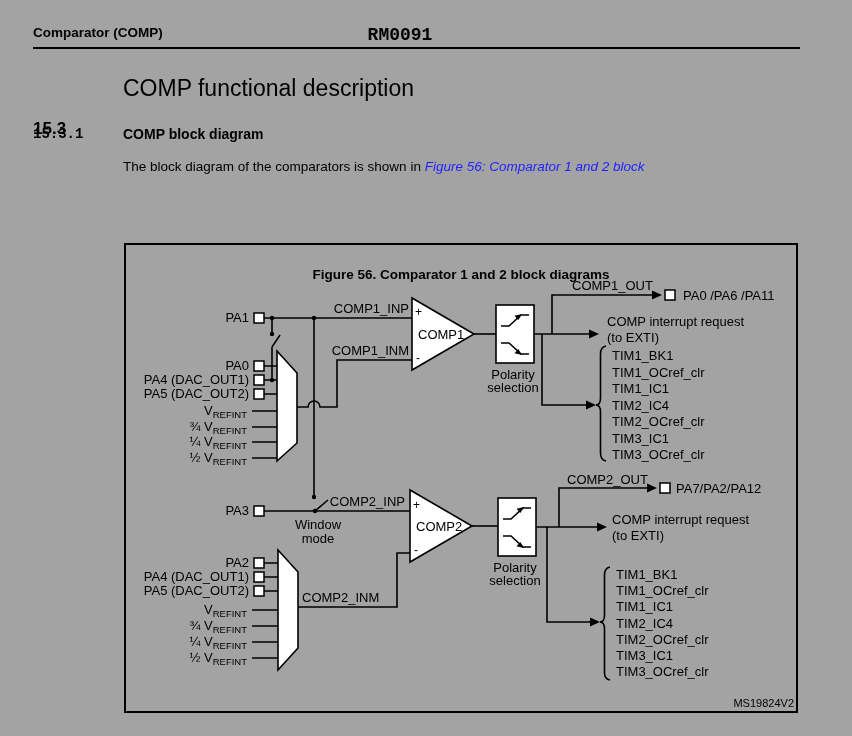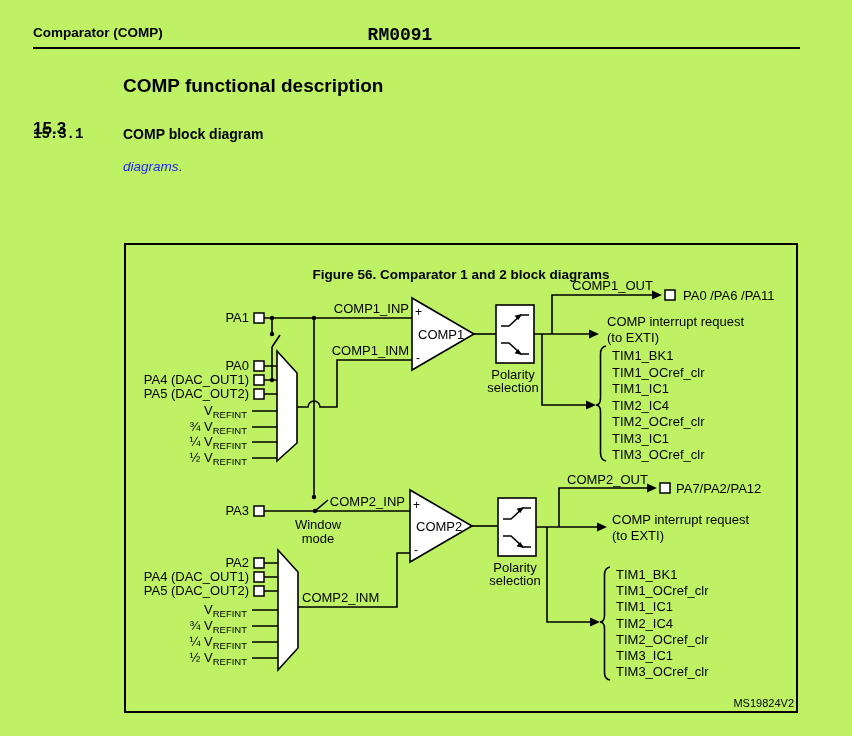--- a/index.html
+++ b/index.html
@@ -1,22 +1,22 @@
 <!DOCTYPE html>
 <html><head>
 <meta charset="utf-8">
 <style>
   html,body{margin:0;padding:0;background:#fff;}
-  .page{position:relative;width:852px;height:736px;background:#bef264;
+  .page{position:relative;width:852px;height:736px;background:#a3a3a3;
         font-family:"Liberation Sans",sans-serif;color:#000;overflow:hidden;}
   .hdr-left{position:absolute;left:33px;top:25px;font-size:13.5px;font-weight:bold;}
   .hdr-right{position:absolute;left:0;top:25px;width:800px;text-align:center;font-size:18px;font-weight:bold;font-family:Liberation Mono, monospace;}
   .hdr-rule{position:absolute;left:33px;top:47px;width:767px;height:2px;background:#000;}
   .sec-num{position:absolute;left:33px;top:75px;font-size:17px;font-weight:bold;margin-top:44px;}
-  .sec-title{position:absolute;left:123px;top:75px;font-size:19px;font-weight:bold;}
+  .sec-title{position:absolute;left:123px;top:75px;font-size:23px;font-weight:normal;}
   .sub-num{position:absolute;left:33px;top:126px;font-size:14px;font-weight:bold;font-family:Liberation Mono, monospace;}
   .sub-title{position:absolute;left:123px;top:126px;font-size:14px;font-weight:bold;}
   .para{position:absolute;left:123px;top:157px;width:580px;font-size:13.5px;line-height:20px;}
   .figlink{color:#2323ff;font-style:italic;cursor:pointer;}
   .caption{position:absolute;left:124px;top:219px;width:674px;text-align:center;
            font-size:13.5px;font-weight:bold;margin-top:48px;}
   .figbox{position:absolute;left:124px;top:243px;width:674px;height:470px;
           border:2px solid #000;box-sizing:border-box;}
   svg text{font-family:"Liberation Sans",sans-serif;font-size:13px;fill:#000;}
   svg .ln{stroke:#000;stroke-width:1.6;fill:none;}
@@ -36,21 +36,21 @@
   <div class="hdr-left">Comparator (COMP)</div>
   <div class="hdr-right">RM0091</div>
   <div class="hdr-rule"></div>
 
   <div class="sec-num">15.3</div>
   <div class="sec-title">COMP functional description</div>
   <div class="sub-num">15.3.1</div>
   <div class="sub-title">COMP block diagram</div>
 
   <div class="para">
-    <div><span class="figlink">diagrams</span><span>.</span></div>
+    <div><span>The block diagram of the comparators is shown in </span><span class="figlink">Figure 56: Comparator 1 and 2 block</span></div>
   </div>
 
   <div class="caption">Figure 56. Comparator 1 and 2 block diagrams</div>
 
   <div class="figbox">
     <svg width="670" height="466" viewBox="0 0 670 466">
 
       <g>
         <path class="ln" d="M138,73 H286"></path>
         <path class="ln" d="M146,73 V89"></path>

